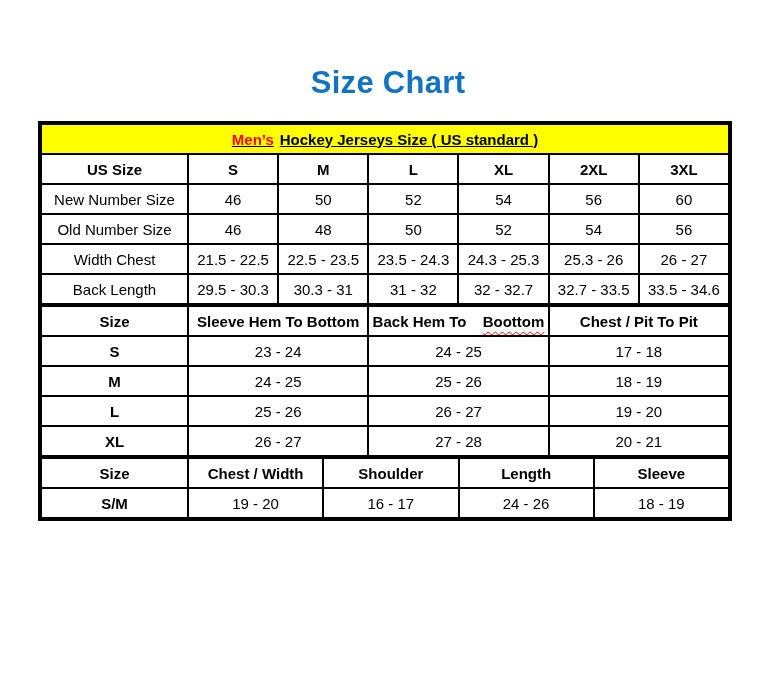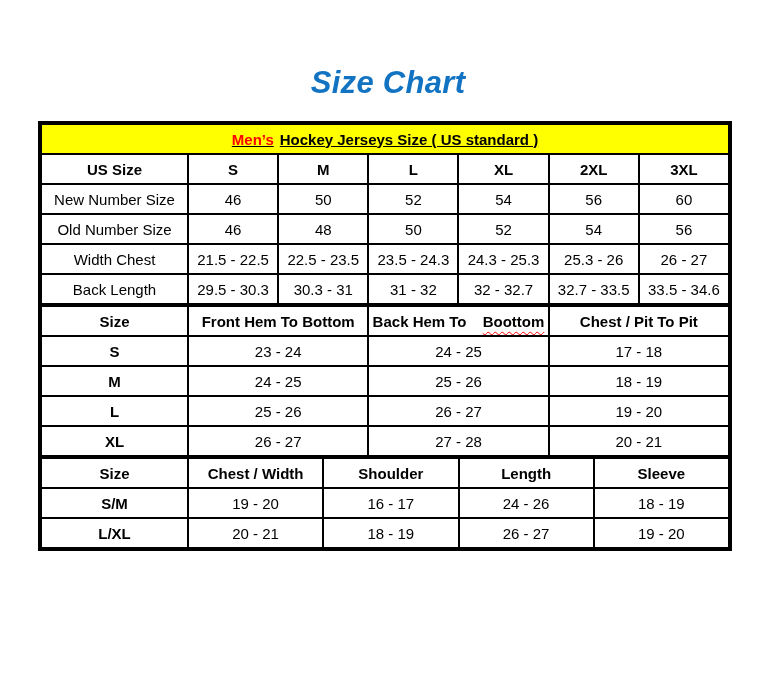--- a/index.html
+++ b/index.html
@@ -21,21 +21,20 @@
   .page-title {
     margin: 0;
     padding-top: 64px;
     padding-bottom: 19px;
     font-size: 31px;
     line-height: 38px;
     font-weight: bold;
     text-align: center;
     color: var(--title-blue, #1273C2);
     letter-spacing: 0.3px;
-    font-style: italic;
   }
   .chart-wrap {
     margin-left: 38px;
     width: 694px;
     border: 2px solid var(--border-black, #000);
     box-sizing: border-box;
   }
   table.sec {
     border-collapse: collapse;
     width: 100%;
@@ -141,21 +140,21 @@
       <table class="sec">
         <colgroup>
           <col style="width: 147px;">
           <col>
           <col>
           <col>
         </colgroup>
         <tbody>
           <tr>
             <th>Size</th>
-            <th>Front Hem To Bottom</th>
+            <th>Sleeve Hem To Bottom</th>
             <th><span>Back Hem To </span><span class="squiggle">Boottom</span></th>
             <th>Chest / Pit To Pit</th>
           </tr>
           <tr>
             <th>S</th>
             <td class="val">23 - 24</td>
             <td class="val">24 - 25</td>
             <td class="val">17 - 18</td>
           </tr>
           <tr>
@@ -193,24 +192,17 @@
             <th>Shoulder</th>
             <th>Length</th>
             <th>Sleeve</th>
           </tr>
           <tr>
             <th>S/M</th>
             <td class="val">19 - 20</td>
             <td class="val">16 - 17</td>
             <td class="val">24 - 26</td>
             <td class="val">18 - 19</td>
-          </tr>
-          <tr>
-            <th>L/XL</th>
-            <td class="val">20 - 21</td>
-            <td class="val">18 - 19</td>
-            <td class="val">26 - 27</td>
-            <td class="val">19 - 20</td>
           </tr>
         </tbody>
       </table>
     </div>
 </div>
 
 </body></html>

